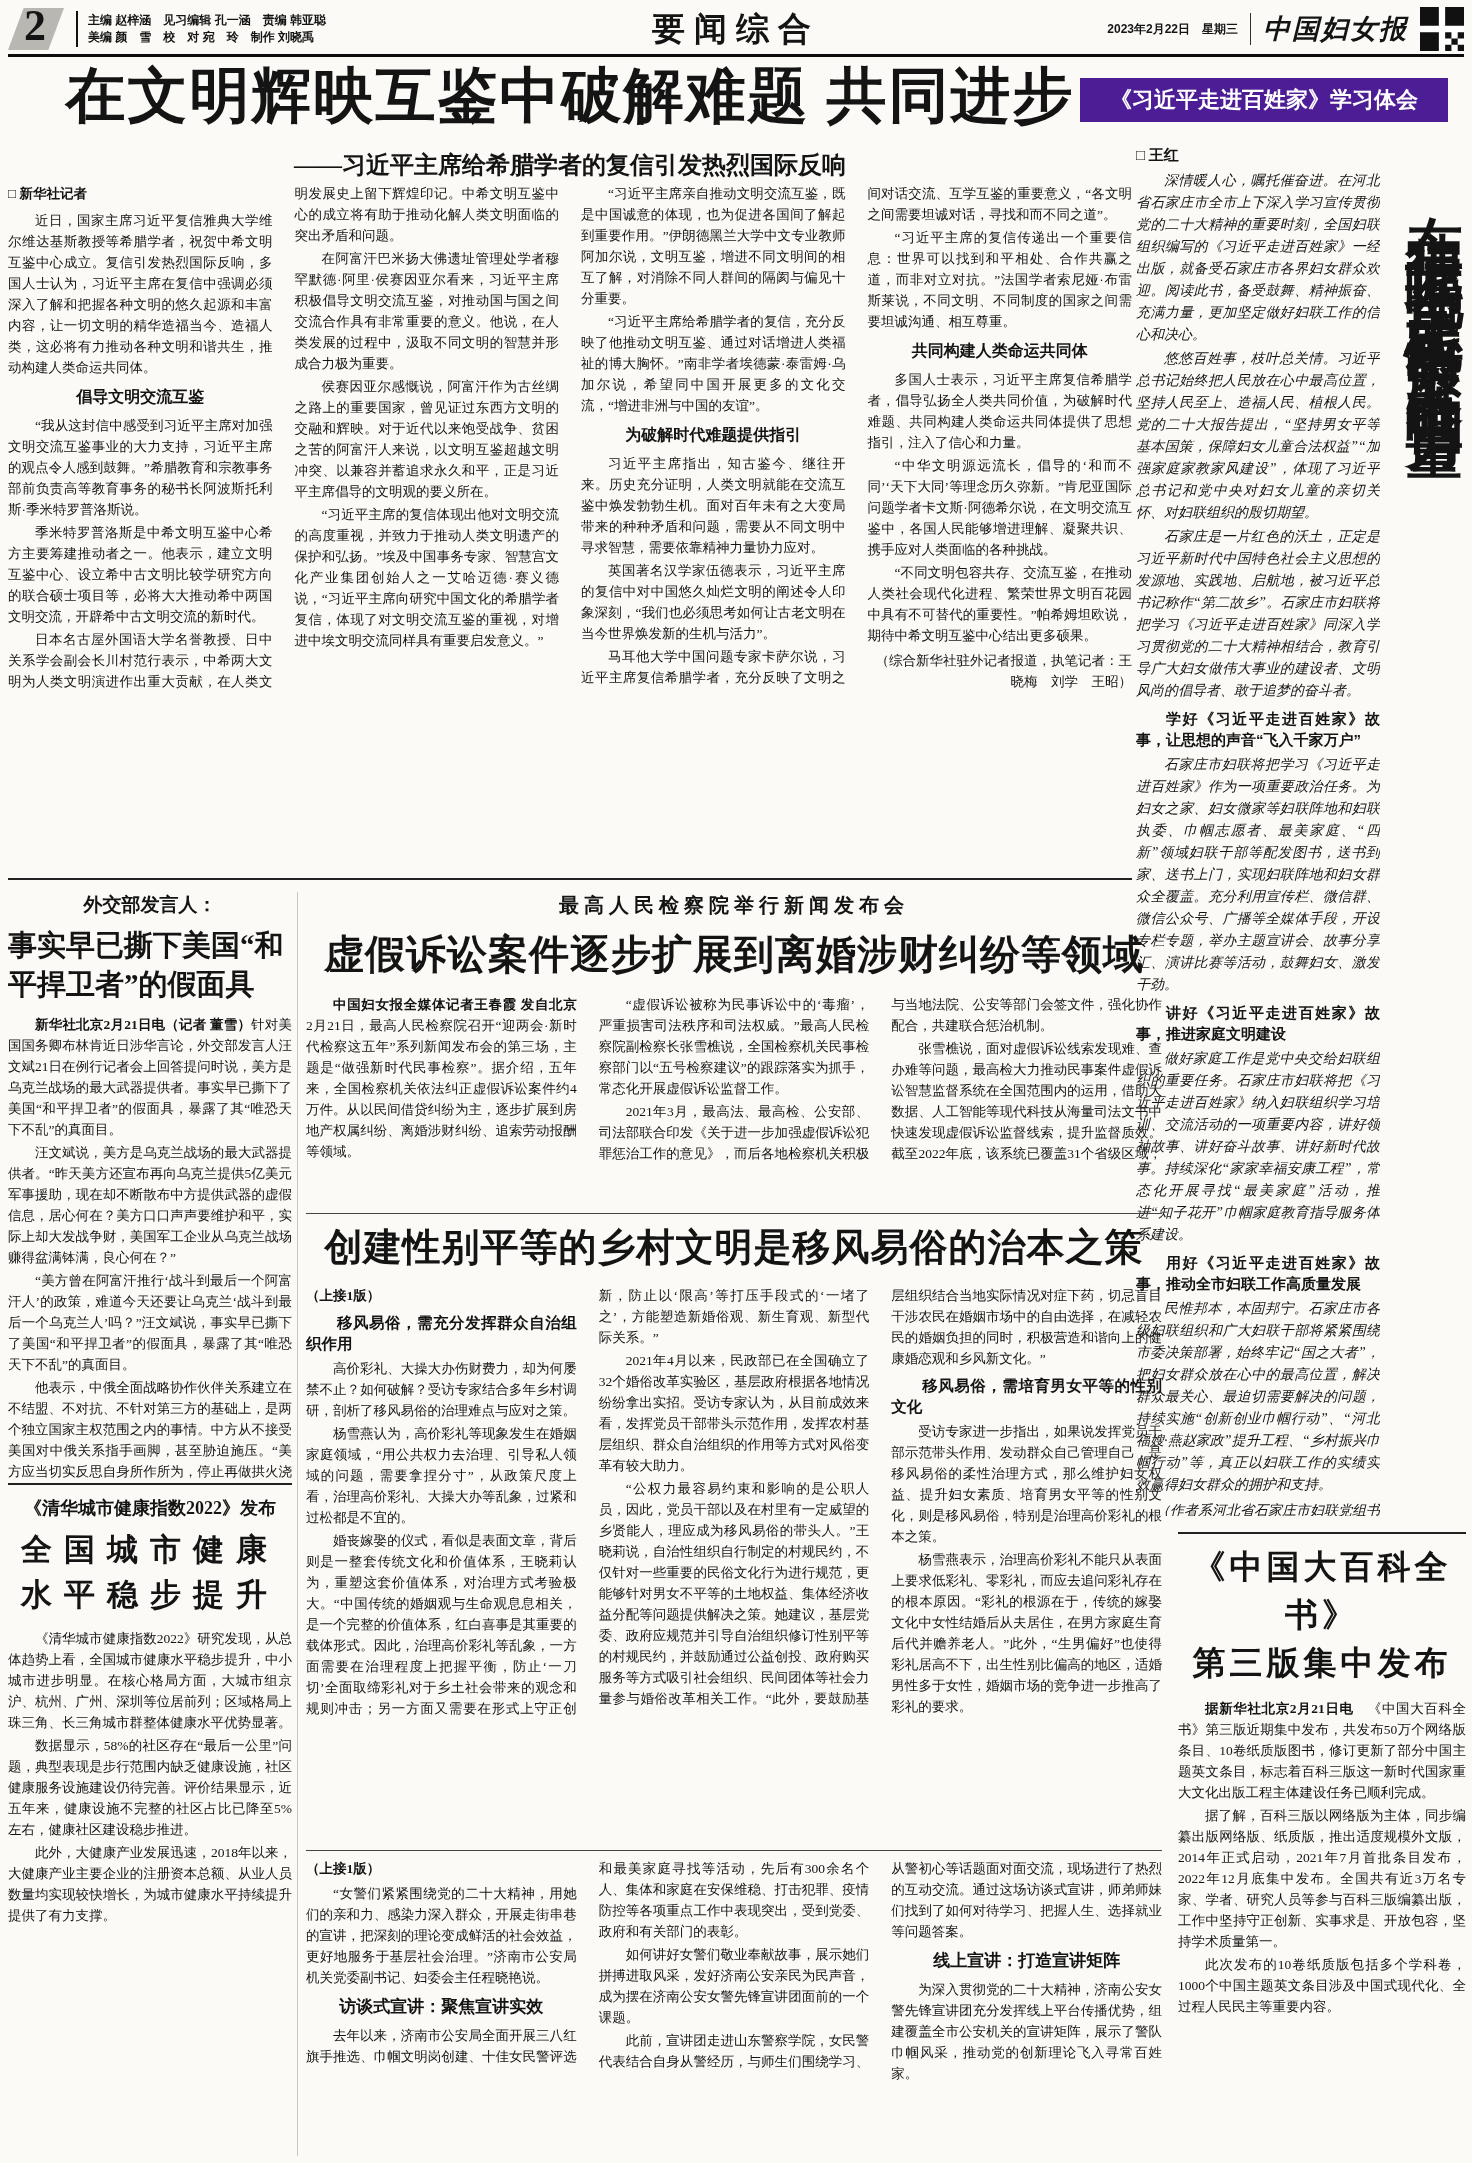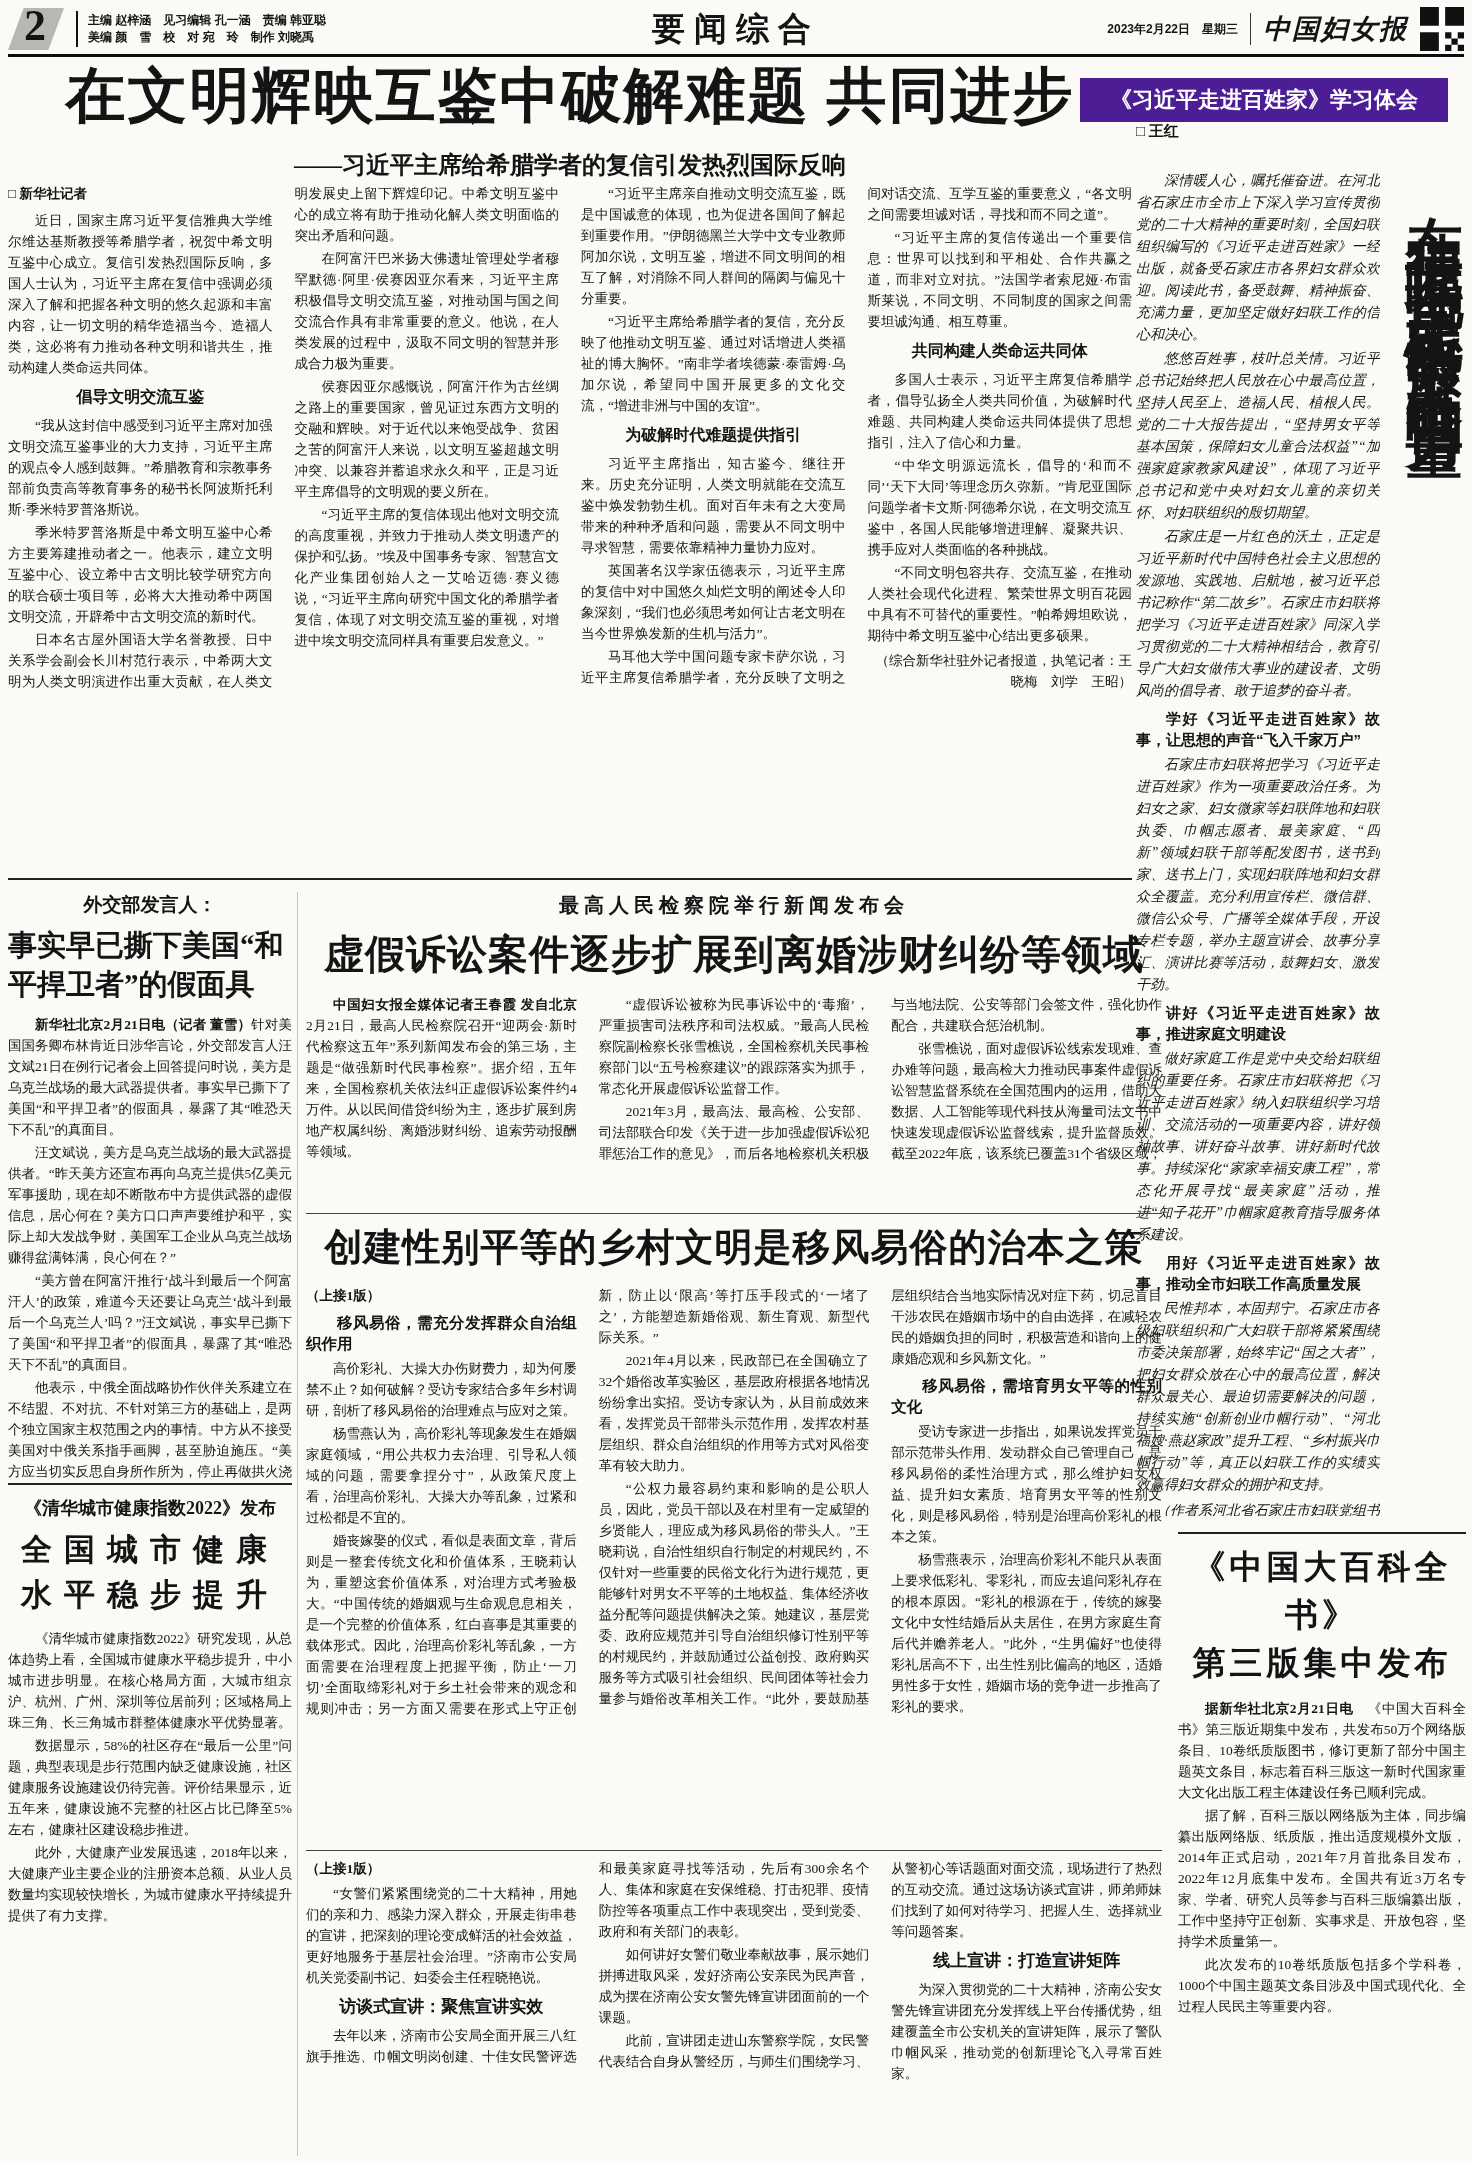--- a/index.html
+++ b/index.html
@@ -33,21 +33,21 @@
   .bsub{font-weight:bold;font-size:15.5px;text-indent:2em;margin:6px 0 4px 0;font-family:"Liberation Sans","DejaVu Sans",sans-serif;line-height:21px;}
   .credit{text-align:right;margin-top:4px;}
   #top-story{position:absolute;left:8px;top:62px;width:1124px;height:814px;overflow:hidden;}
   #top-hl{font-size:60px;font-weight:900;text-align:center;letter-spacing:2px;line-height:1.15;}
   #top-sub{font-size:24px;font-weight:bold;text-align:center;margin-top:18px;}
   #top-body{margin-top:2px;height:612px;overflow:hidden;}
   
   #study{position:absolute;left:1136px;top:66px;width:330px;height:1456px;}
   #study-box{position:absolute;left:-56px;top:12px;width:368px;height:44px;line-height:44px;
              background:#4c1d95;color:#fff;text-align:center;font-size:22px;font-weight:bold;}
-  #study-byline{position:absolute;left:0;top:56px;font-weight:bold;font-size:15px;}
+  #study-byline{position:absolute;left:0;top:80px;font-weight:bold;font-size:15px;}
   #study-flex{position:absolute;left:0;top:104px;right:0;bottom:6px;display:flex;gap:8px;}
   #study-body{width:244px;font-size:14px;line-height:22px;text-align:justify;font-style:italic;overflow:hidden;}
   #study-body .bsub{font-style:normal;font-size:15px;}
   #vert-hl{flex:1;writing-mode:vertical-rl;font-size:58px;font-weight:900;letter-spacing:14px;line-height:1.1;}
   
   #mofa{position:absolute;left:8px;top:892px;width:284px;height:586px;overflow:hidden;}
   .kicker{font-weight:bold;text-align:center;font-size:19px;}
   #mofa-hl{font-size:29px;font-weight:900;line-height:1.35;margin:8px 0 10px 0;}
   
   #qinghua{position:absolute;left:8px;top:1496px;width:284px;height:660px;overflow:hidden;}

